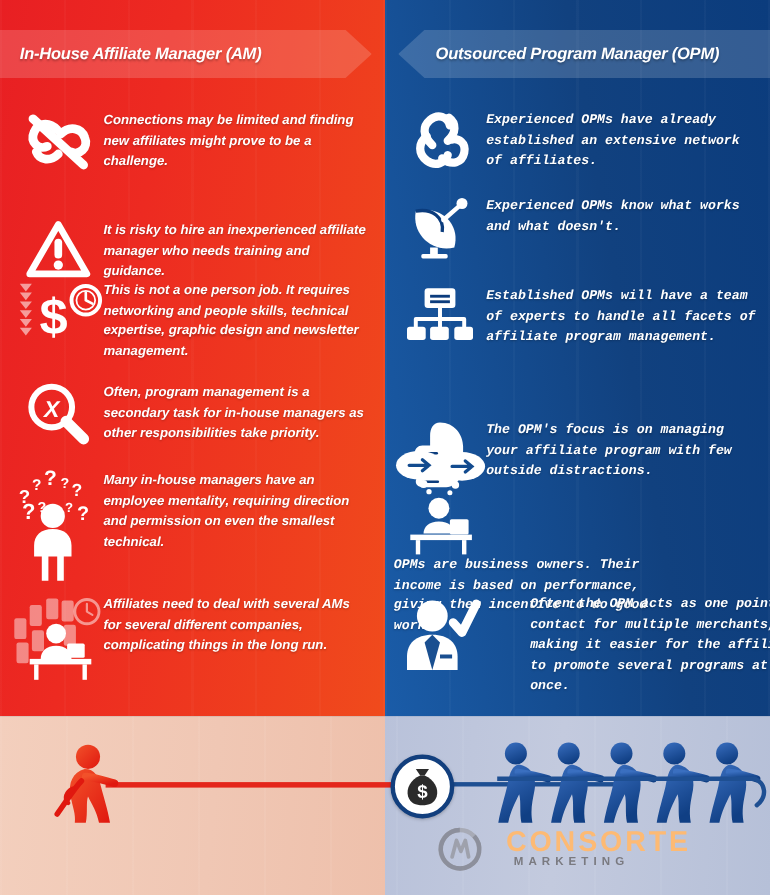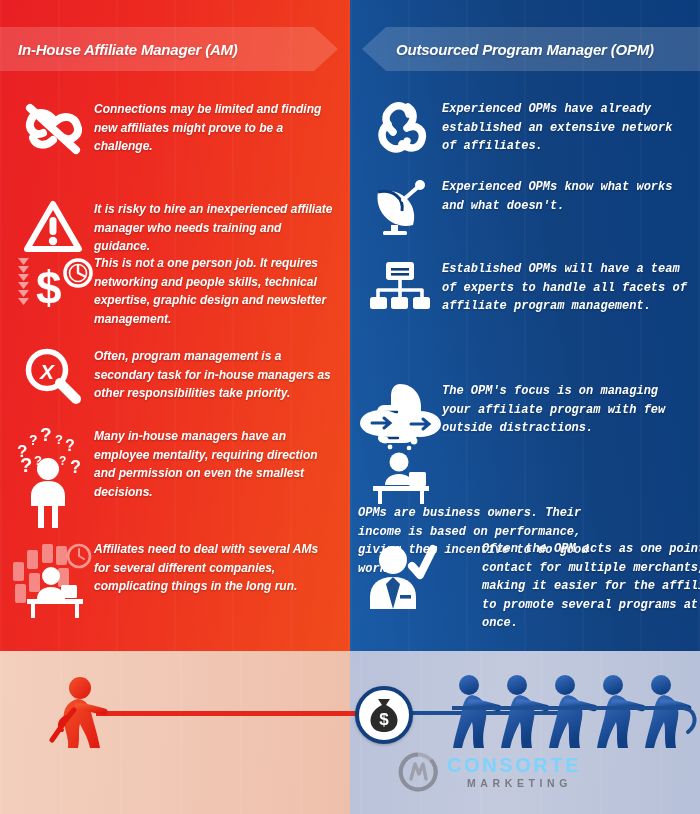--- a/index.html
+++ b/index.html
@@ -125,22 +125,22 @@
   .puller { position:absolute; }
 
   .logo {
     position:absolute; left:398px; top:752px;
     display:flex; align-items:center; gap:9px;
     z-index:7;
   }
   .logo-mark { width:40px; height:40px; flex:0 0 auto; opacity:0.62; }
   .logo-text { display:flex; flex-direction:column; }
   .logo-name {
-    font-size:20px; font-weight:bold; color:#7dd3fc;
-    letter-spacing:2.6px; line-height:22px;
+    font-size:26px; font-weight:bold; color:#fdba74;
+    letter-spacing:2.6px; line-height:22px;margin-left:13px;
   }
   .logo-sub {
     font-size:10.5px; font-weight:bold; color:#7a7a80;
     letter-spacing:4.6px; line-height:15px; padding-left:20px;
   }
   svg { display:block; overflow:visible; }
 </style>
 </head>
 <body>
 
@@ -222,21 +222,21 @@
             <text x="50" y="24" font-size="16">?</text>
             <text x="5" y="45" font-size="20">?</text>
             <text x="44" y="38" font-size="12">?</text>
             <text x="55" y="46" font-size="18">?</text>
             <text x="19" y="38" font-size="13">?</text>
           </g>
           <circle cx="33" cy="42" r="11" fill="#fff"></circle>
           <path d="M33 54 c-11 0 -17 6 -17 15 v10 h7 v22 h6 v-22 h8 v22 h6 v-22 h7 v-10 c0 -9 -6 -15 -17 -15 Z" fill="#fff"></path>
         </svg>
       </div>
-      <div class="txt">Many in-house managers have an employee mentality, requiring direction and permission on even the smallest decisions.</div>
+      <div class="txt">Many in-house managers have an employee mentality, requiring direction and permission on even the smallest technical.</div>
     </div>
 
     <div class="row" style="top:540px;justify-content:center;">
       <div class="icon-wrap">
         <svg width="84" height="78" viewBox="0 0 84 78">
           <g fill="#fff" opacity="0.45">
             <rect x="2" y="22" width="11" height="19" rx="2"></rect>
             <rect x="4" y="44" width="11" height="19" rx="2"></rect>
             <rect x="16" y="10" width="11" height="19" rx="2"></rect>
             <rect x="18" y="33" width="11" height="19" rx="2"></rect>

